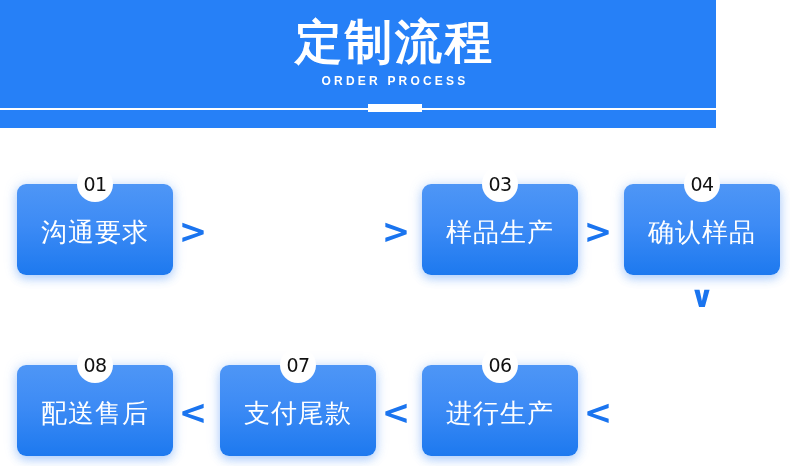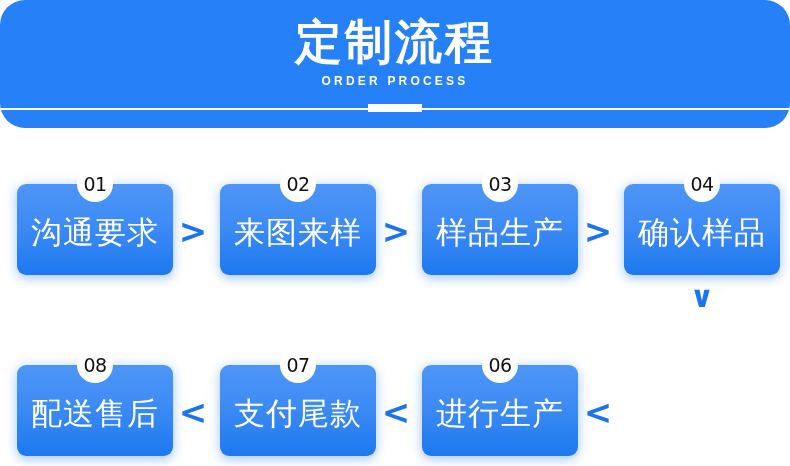--- a/index.html
+++ b/index.html
@@ -19,25 +19,24 @@
     width: 790px;
     height: 466px;
     background: #ffffff;
   }
 
   
   .header {
     position: absolute;
     left: 0;
     top: 0;
-    width: 790px;
+    width: 716px;
     height: 128px;
     background: #2680f7;
     overflow: hidden;
-    border-radius: 25px;
   }
   .header-title {
     position: absolute;
     left: 0;
     top: 14px;
     width: 790px;
     text-align: center;
     color: #ffffff;
     font-size: 47px;
     line-height: 56px;
@@ -113,21 +112,21 @@
   .step-label {
     position: absolute;
     left: 0;
     top: 0;
     width: 156px;
     height: 91px;
     display: flex;
     align-items: center;
     justify-content: center;
     color: #ffffff;
-    font-size: 31px;
+    font-size: 26px;
     letter-spacing: 1px;
     font-family: "DejaVu Sans", "Liberation Sans", sans-serif;
     padding-top: 6px;
     box-sizing: border-box;
   }
 
   .step-badge {
     position: absolute;
     left: 50%;
     top: -18px;
@@ -189,24 +188,20 @@
 
     <div class="row row-top">
 
       <div class="step step-c1">
         <div class="step-badge">01</div>
         <div class="step-label">沟通要求</div>
       </div>
 
       <div class="chev chev-h chev-h1">&gt;</div>
 
-      <div class="step step-c2">
-        <div class="step-badge">02</div>
-        <div class="step-label">来图来样</div>
-      </div>
 
       <div class="chev chev-h chev-h2">&gt;</div>
 
       <div class="step step-c3">
         <div class="step-badge">03</div>
         <div class="step-label">样品生产</div>
       </div>
 
       <div class="chev chev-h chev-h3">&gt;</div>
 

